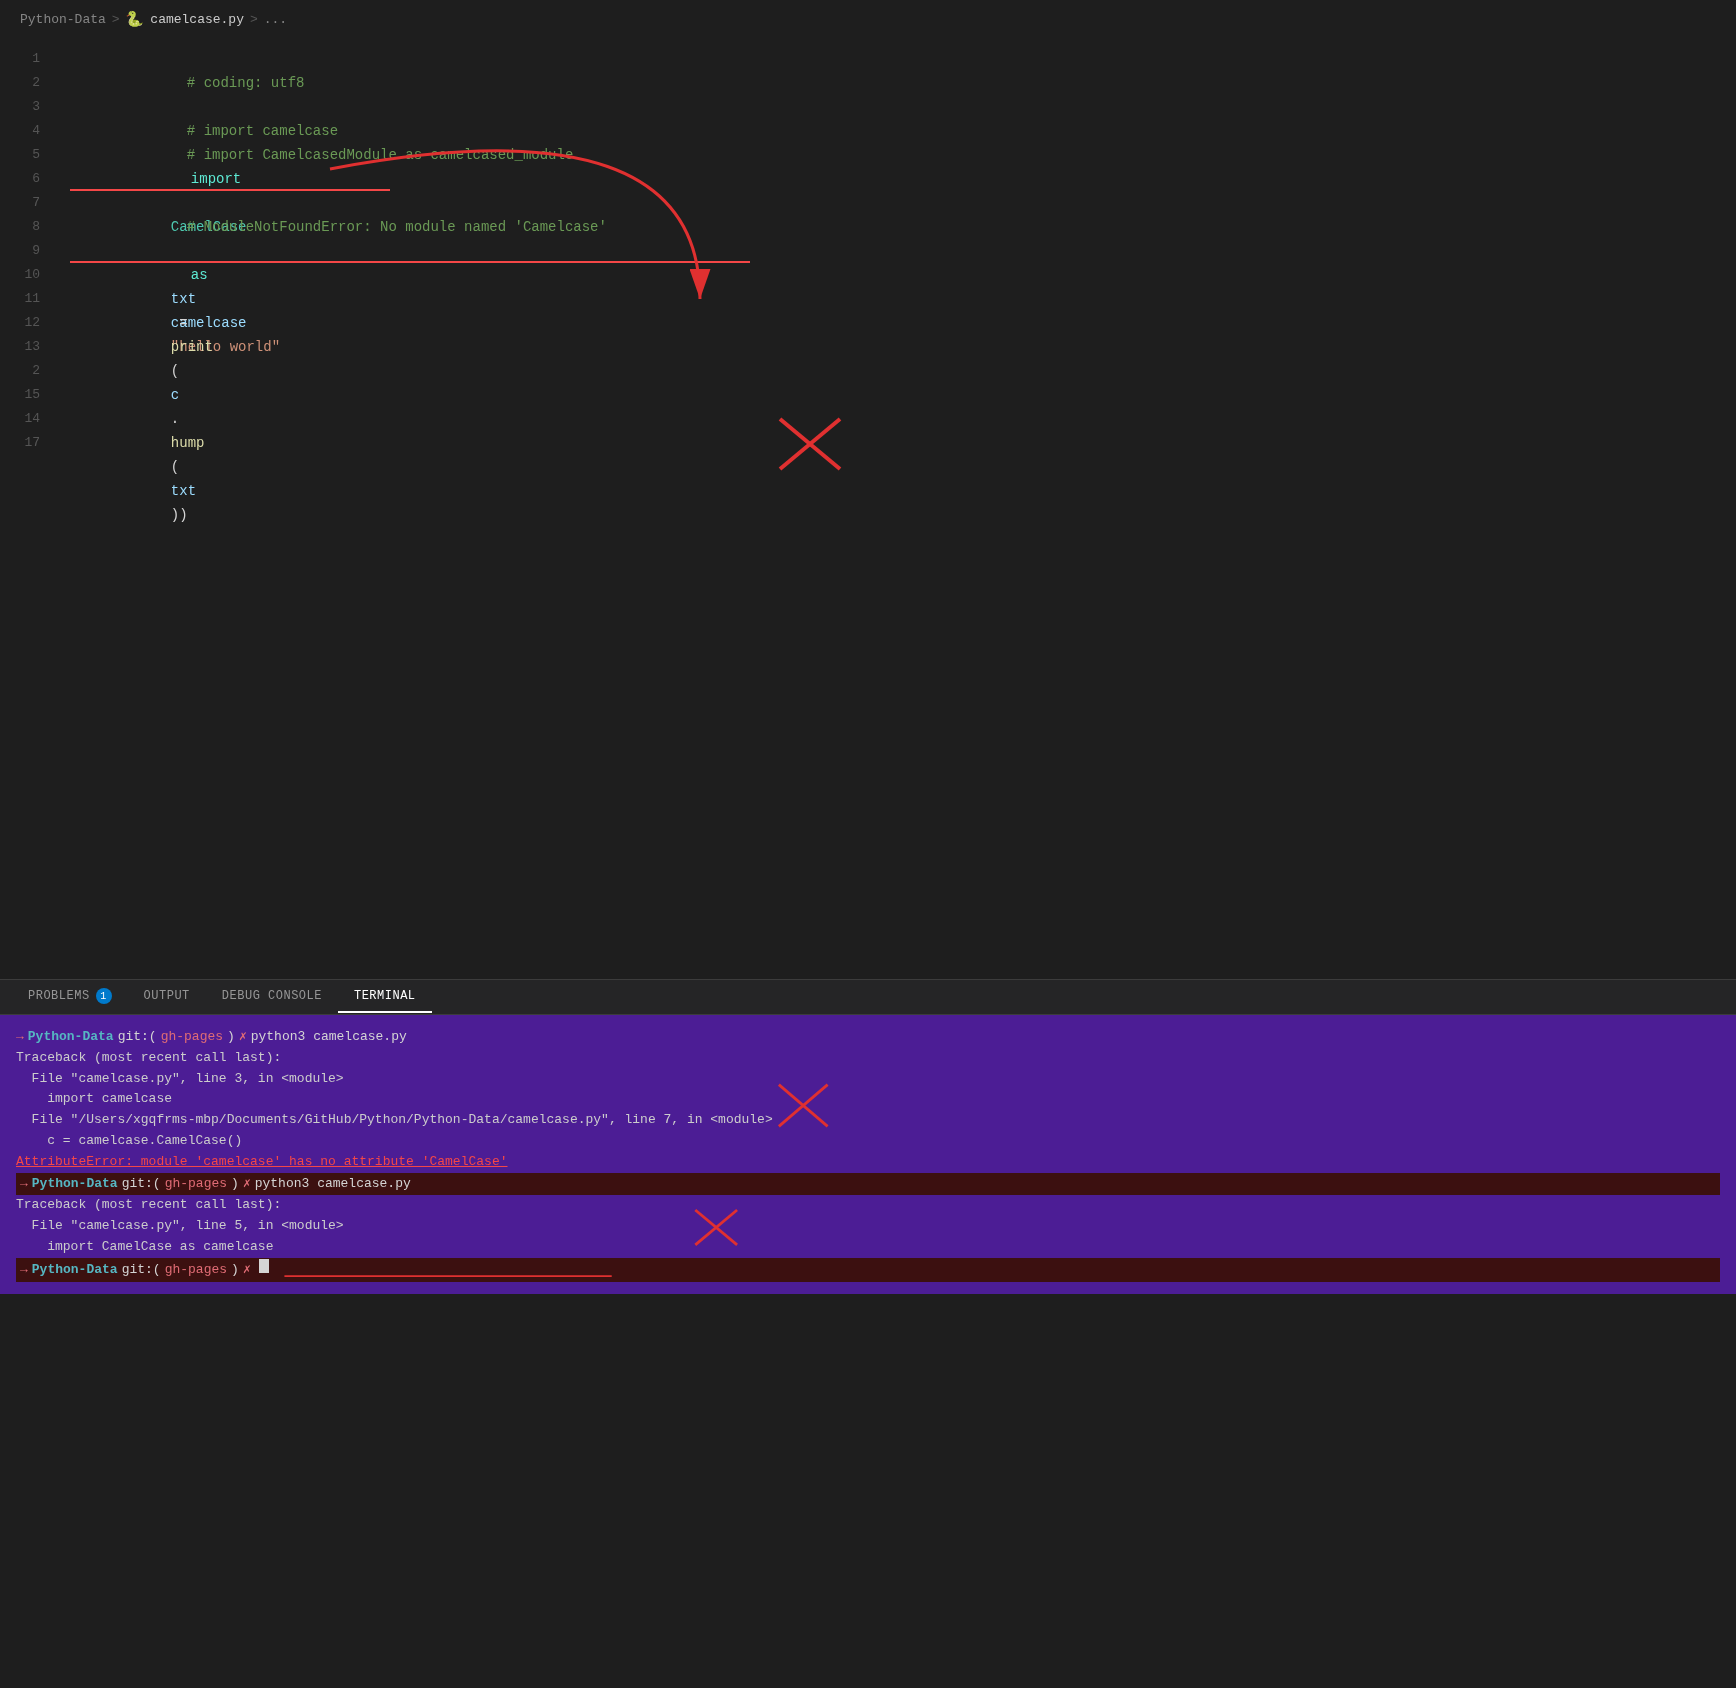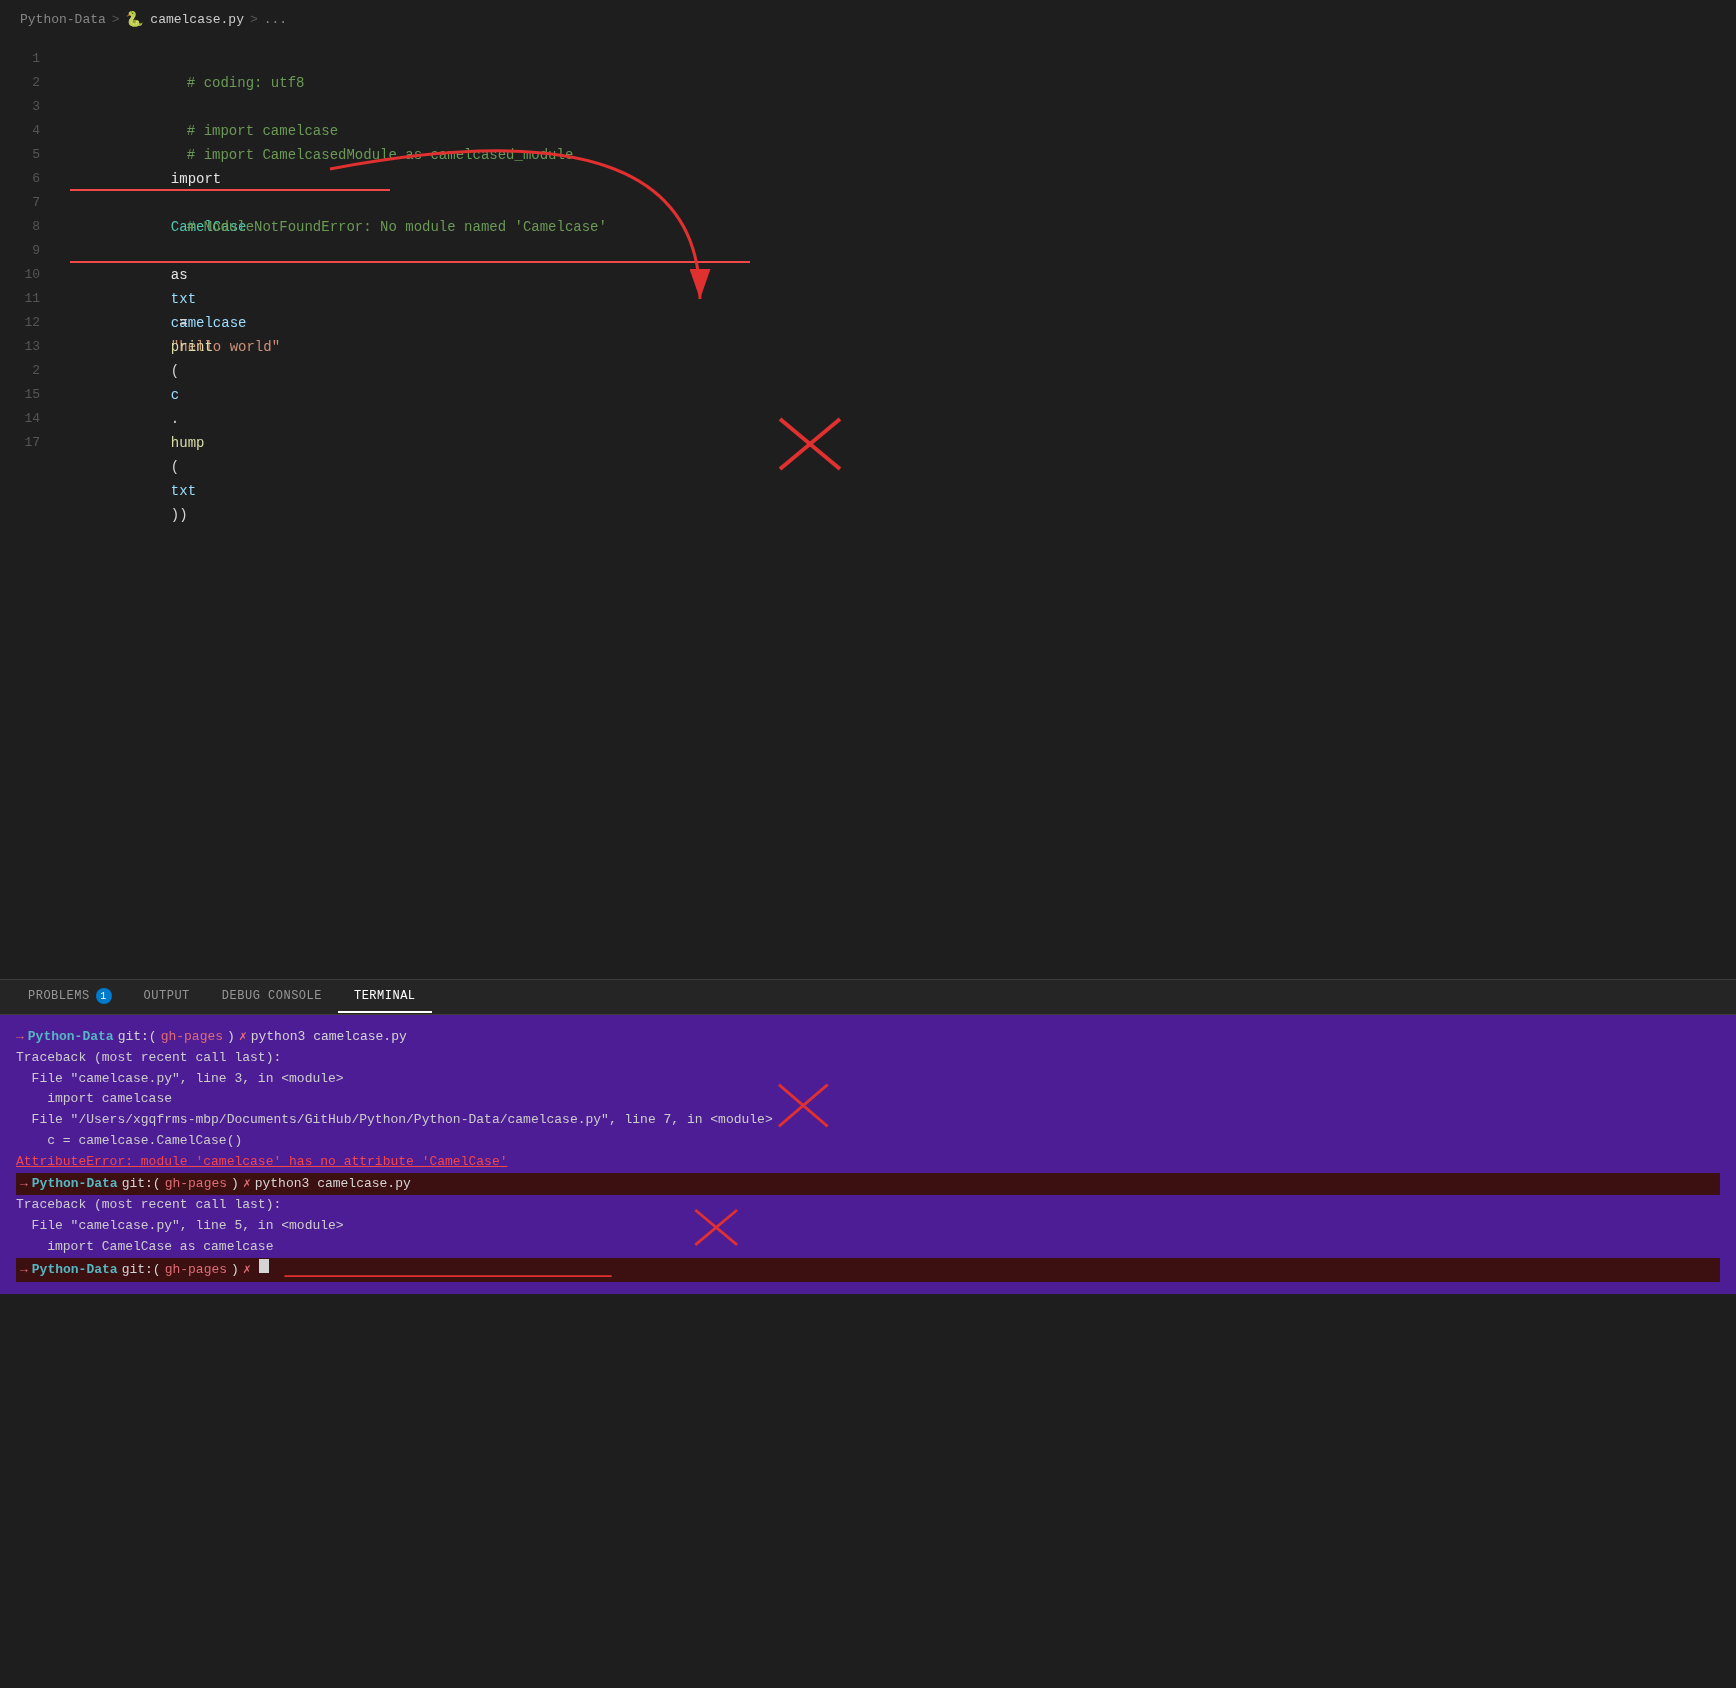--- a/index.html
+++ b/index.html
@@ -64,21 +64,21 @@
     }
     .code-line {
       height: 24px;
       line-height: 24px;
       white-space: pre;
       font-size: 14px;
     }
 
     
     .c-comment { color: #6a9955; margin-left: 16px; }
-    .c-keyword { color: #e5e5e5; }
+    .c-keyword { color: #5eead4; margin-left: 20px; }
     .c-module { color: #4ec9b0; }
     .c-alias { color: #9cdcfe; }
     .c-string { color: #ce9178; }
     .c-func { color: #dcdcaa; }
     .c-var { color: #9cdcfe; }
     .c-white { color: #d4d4d4; }
 
     
     .panel-divider {
       height: 1px;

